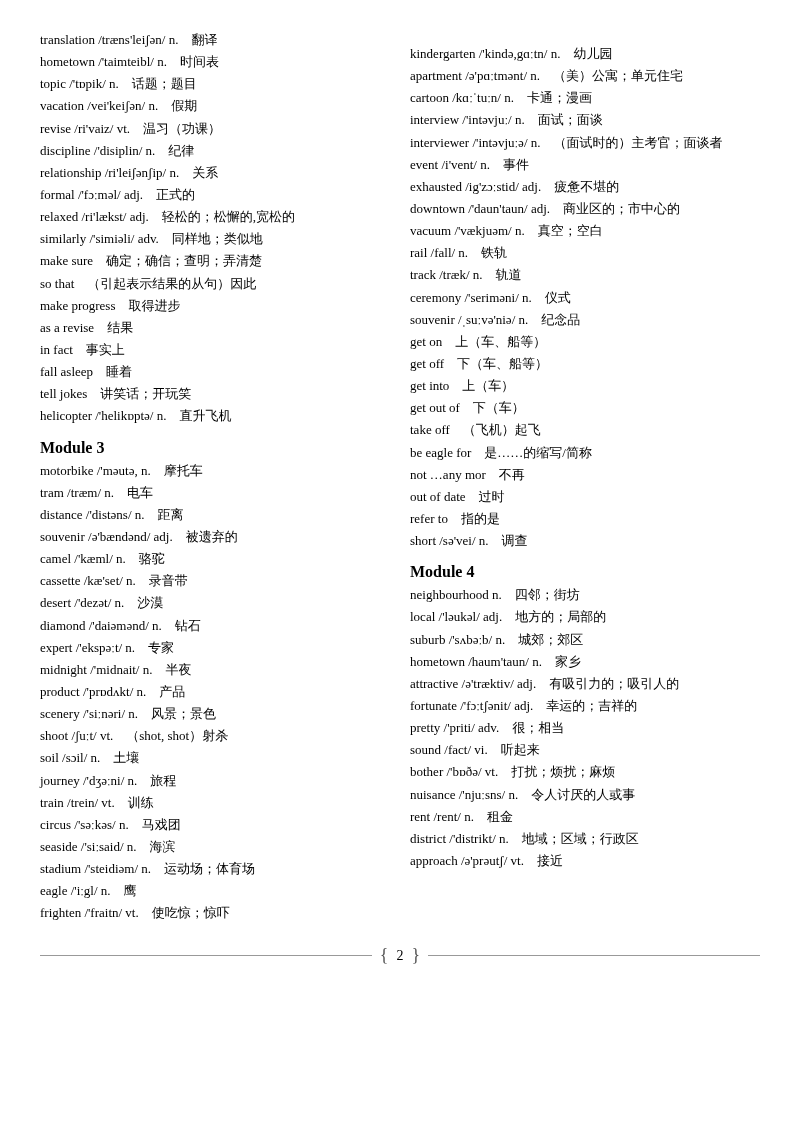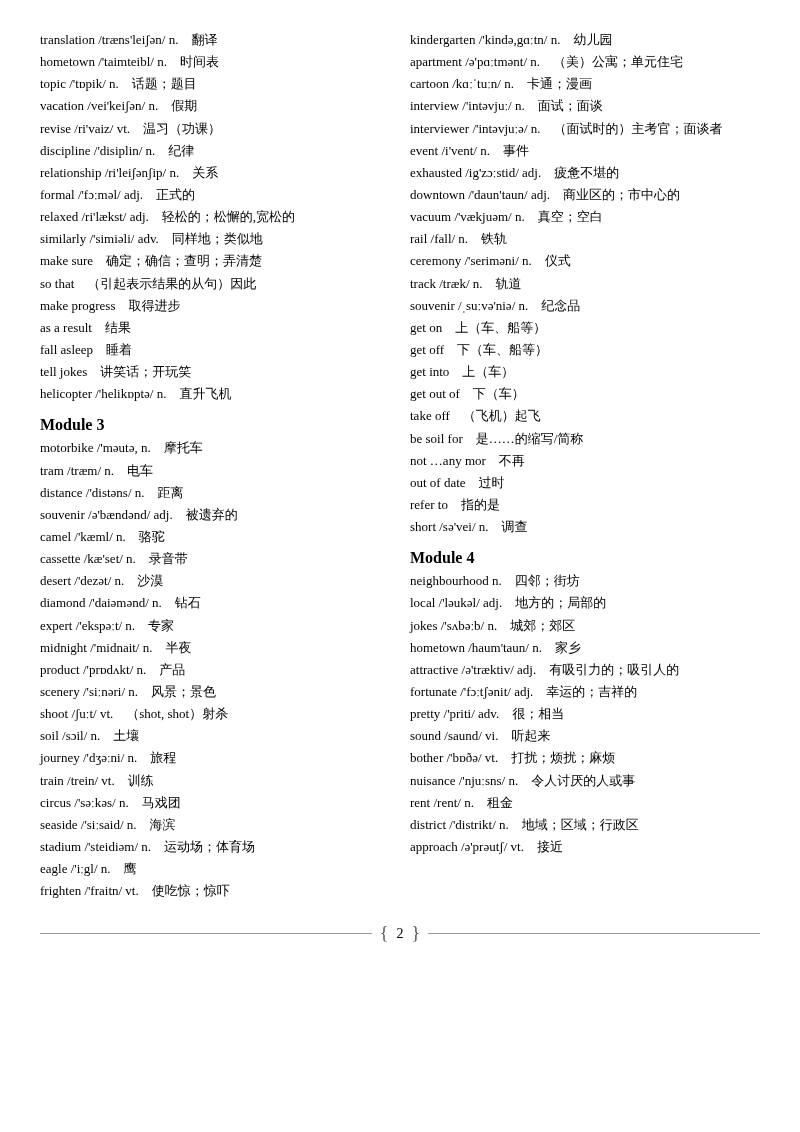--- a/index.html
+++ b/index.html
@@ -16,20 +16,21 @@
       display: flex;
       gap: 0;
     }
     .col {
       width: 50%;
       padding-right: 10px;
     }
     .col-right {
       padding-left: 10px;
       padding-right: 0;
+      margin-top: 14px;
     }
     .entry {
       margin-bottom: 2px;
       line-height: 1.55;
     }
     .module-header {
       font-weight: bold;
       font-size: 16px;
       margin-top: 12px;
       margin-bottom: 4px;
@@ -70,21 +71,22 @@
         <div class="entry">vacation /vei'keiʃən/ n. 假期</div>
         <div class="entry">revise /ri'vaiz/ vt. 温习（功课）</div>
         <div class="entry">discipline /'disiplin/ n. 纪律</div>
         <div class="entry">relationship /ri'leiʃənʃip/ n. 关系</div>
         <div class="entry">formal /'fɔːməl/ adj. 正式的</div>
         <div class="entry">relaxed /ri'lækst/ adj. 轻松的；松懈的,宽松的</div>
         <div class="entry">similarly /'simiəli/ adv. 同样地；类似地</div>
         <div class="entry">make sure 确定；确信；查明；弄清楚</div>
         <div class="entry">so that （引起表示结果的从句）因此</div>
         <div class="entry">make progress 取得进步</div>
-        <div class="entry">as a result 结果</div>
+        <div class="entry">as a revise 结果</div>
+        <div class="entry">in fact 事实上</div>
         <div class="entry">fall asleep 睡着</div>
         <div class="entry">tell jokes 讲笑话；开玩笑</div>
         <div class="entry">helicopter /'helikɒptə/ n. 直升飞机</div>
       </div>
 
     <div class="module-header">Module 3</div>
     <div id="left-module3-entries">
         <div class="entry">motorbike /'məutə, n. 摩托车</div>
         <div class="entry">tram /træm/ n. 电车</div>
         <div class="entry">distance /'distəns/ n. 距离</div>
@@ -115,45 +117,45 @@
         <div class="entry">kindergarten /'kində,gɑːtn/ n. 幼儿园</div>
         <div class="entry">apartment /ə'pɑːtmənt/ n. （美）公寓；单元住宅</div>
         <div class="entry">cartoon /kɑːˈtuːn/ n. 卡通；漫画</div>
         <div class="entry">interview /'intəvjuː/ n. 面试；面谈</div>
         <div class="entry">interviewer /'intəvjuːə/ n. （面试时的）主考官；面谈者</div>
         <div class="entry">event /i'vent/ n. 事件</div>
         <div class="entry">exhausted /ig'zɔːstid/ adj. 疲惫不堪的</div>
         <div class="entry">downtown /'daun'taun/ adj. 商业区的；市中心的</div>
         <div class="entry">vacuum /'vækjuəm/ n. 真空；空白</div>
         <div class="entry">rail /fall/ n. 铁轨</div>
+        <div class="entry">track /træk/ n. 轨道</div>
         <div class="entry">ceremony /'serimənі/ n. 仪式</div>
-        <div class="entry">track /træk/ n. 轨道</div>
         <div class="entry">souvenir /ˌsuːvə'niə/ n. 纪念品</div>
         <div class="entry">get on 上（车、船等）</div>
         <div class="entry">get off 下（车、船等）</div>
         <div class="entry">get into 上（车）</div>
         <div class="entry">get out of 下（车）</div>
         <div class="entry">take off （飞机）起飞</div>
-        <div class="entry">be soil for 是……的缩写/简称</div>
+        <div class="entry">be eagle for 是……的缩写/简称</div>
         <div class="entry">not …any mor 不再</div>
         <div class="entry">out of date 过时</div>
         <div class="entry">refer to 指的是</div>
         <div class="entry">short /sə'vei/ n. 调查</div>
       </div>
 
     <div class="module-header">Module 4</div>
     <div id="right-module4-entries">
         <div class="entry">neighbourhood n. 四邻；街坊</div>
         <div class="entry">local /'ləukəl/ adj. 地方的；局部的</div>
-        <div class="entry">jokes /'sʌbəːb/ n. 城郊；郊区</div>
+        <div class="entry">suburb /'sʌbəːb/ n. 城郊；郊区</div>
         <div class="entry">hometown /haum'taun/ n. 家乡</div>
         <div class="entry">attractive /ə'træktiv/ adj. 有吸引力的；吸引人的</div>
         <div class="entry">fortunate /'fɔːtʃənit/ adj. 幸运的；吉祥的</div>
         <div class="entry">pretty /'priti/ adv. 很；相当</div>
-        <div class="entry">sound /saund/ vi. 听起来</div>
+        <div class="entry">sound /fact/ vi. 听起来</div>
         <div class="entry">bother /'bɒðə/ vt. 打扰；烦扰；麻烦</div>
         <div class="entry">nuisance /'njuːsns/ n. 令人讨厌的人或事</div>
         <div class="entry">rent /rent/ n. 租金</div>
         <div class="entry">district /'distrikt/ n. 地域；区域；行政区</div>
         <div class="entry">approach /ə'prəutʃ/ vt. 接近</div>
       </div>
   </div>
 </div>
 
 <div class="footer">

